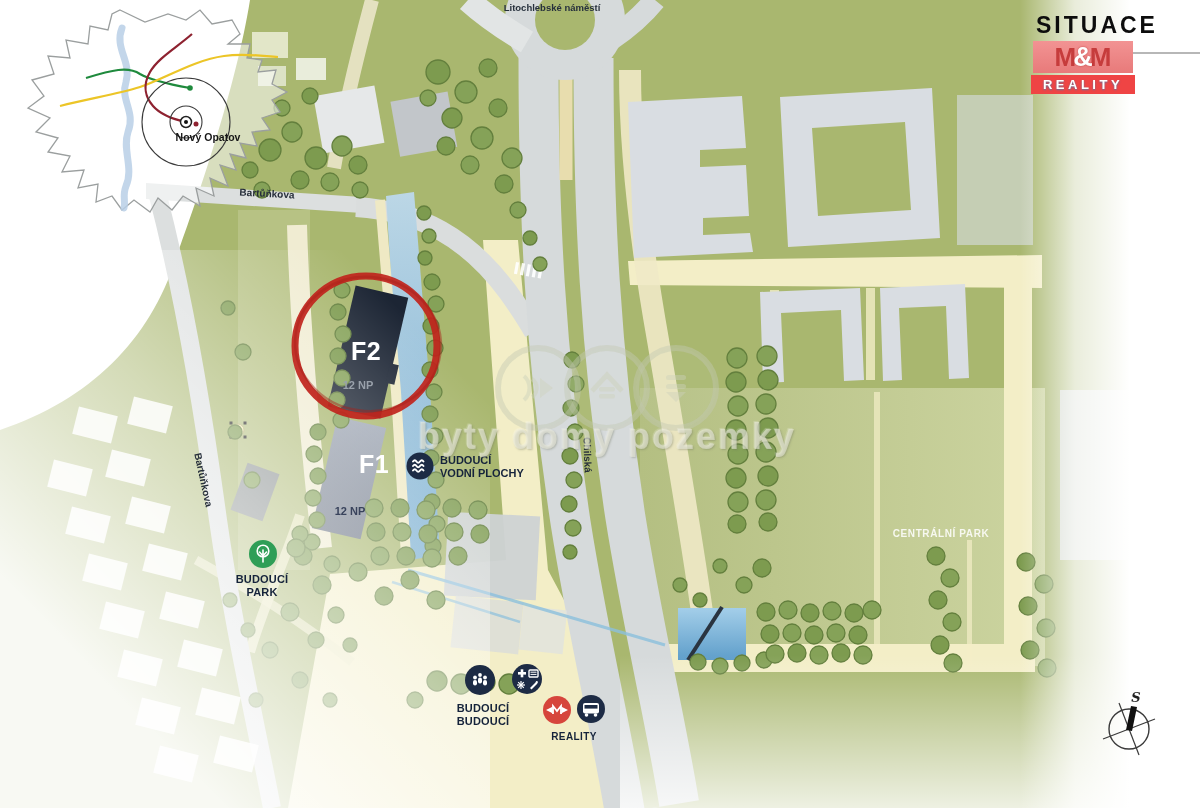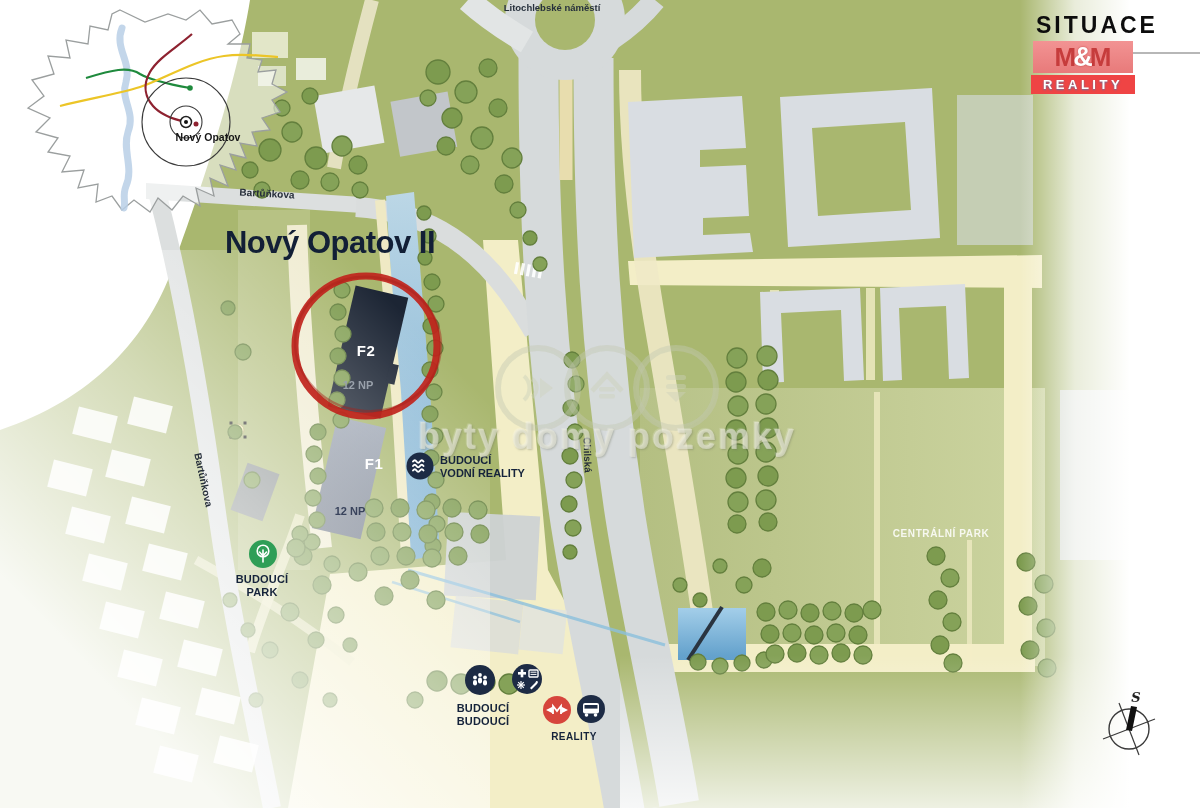--- a/index.html
+++ b/index.html
@@ -8,21 +8,21 @@
   .stage svg.map{position:absolute;left:0;top:0;}
   .lbl{position:absolute;transform:translate(-50%,-50%);white-space:nowrap;
        color:#15233b;font-weight:bold;line-height:1.2;}
   .title{font-size:31px;letter-spacing:-0.5px;color:#121f36;}
   .street{font-size:10px;color:#262e3a;}
   .street.rot3{transform:translate(-50%,-50%) rotate(3deg);}
   .street.rot78{transform:translate(-50%,-50%) rotate(78deg);}
   .street.rot88{transform:translate(-50%,-50%) rotate(88deg);}
   .litoch{font-size:9.5px;color:#26303c;}
   .cpark{font-size:10px;color:#f7f8f0;letter-spacing:.6px;}
-  .bldg-big{font-size:15px;color:#fff;letter-spacing:.5px;}
+  .bldg-big{font-size:25px;color:#fff;letter-spacing:.5px;}
   .np-dark{font-size:11px;color:#39435c;font-weight:bold;}
   .np-light{font-size:11px;color:#99a1ab;font-weight:bold;}
   .poi-text{font-size:11px;color:#15233b;text-align:center;letter-spacing:.2px;}
   .poi-text-left{font-size:11px;color:#15233b;text-align:left;transform:translate(0,-50%);}
   .poi-icon{position:absolute;transform:translate(-50%,-50%);}
   .opatov-lbl{font-size:10px;letter-spacing:.4px;}
   .inset-lbl{font-size:10.5px;color:#161616;}
   .watermark{font-size:36px;letter-spacing:2px;color:rgba(238,238,224,.55);
      text-shadow:1px 1px 2px rgba(110,115,95,.35), -1px -1px 1px rgba(255,255,255,.25);}
   .compass-s{font-family:"DejaVu Serif",serif;font-style:italic;font-weight:bold;
@@ -439,21 +439,20 @@
     <path d="M 60,106 C 92,98 118,94 140,87 C 164,79 194,60 224,56 C 244,53 262,56 278,57" stroke="#ecc527" stroke-width="2.2" fill="none"></path>
     <path d="M 192,34 C 176,48 158,58 150,72 C 142,86 146,98 153,106 C 160,114 172,119 186,122" stroke="#8e2230" stroke-width="2.2" fill="none"></path>
     <circle cx="196" cy="124" r="2.5" fill="#8e2230"></circle>
     <circle cx="186" cy="122" r="44" fill="none" stroke="#3a3a3a" stroke-width="1.1"></circle>
     <circle cx="186" cy="122" r="16" fill="none" stroke="#3a3a3a" stroke-width="1.1"></circle>
     <circle cx="186" cy="122" r="5.5" fill="#fff" stroke="#222" stroke-width="1.5"></circle>
     <circle cx="186" cy="122" r="2" fill="#111"></circle>
   </g>
 </svg>
 
-<div class="lbl title" style="left:330px;top:243px;">Nový Opatov II</div>
 
 <div class="lbl litoch" style="left:552px;top:8px;text-align:center;">Litochlebské náměstí</div>
 <div class="lbl street rot3" style="left:267px;top:194px;">Bartůňkova</div>
 <div class="lbl street rot78" style="left:203px;top:480px;">Bartůňkova</div>
 <div class="lbl street rot88" style="left:587px;top:455px;">Chilská</div>
 <div class="lbl cpark" style="left:941px;top:534px;">CENTRÁLNÍ PARK</div>
 
 <div class="lbl bldg-big" style="left:366px;top:351px;">F2</div>
 <div class="lbl np-light" style="left:358px;top:386px;">12 NP</div>
 <div class="lbl bldg-big" style="left:374px;top:464px;">F1</div>
@@ -481,21 +480,21 @@
     <circle r="13.5" fill="#1d2b45"></circle>
     <g stroke="#fff" stroke-width="1.9" fill="none" stroke-linecap="round">
       <path d="M -7,-4.5 q 1.8,-2.6 3.5,0 t 3.5,0 t 3.5,0"></path>
       <path d="M -7,0 q 1.8,-2.6 3.5,0 t 3.5,0 t 3.5,0"></path>
       <path d="M -7,4.5 q 1.8,-2.6 3.5,0 t 3.5,0 t 3.5,0"></path>
     </g>
   </svg>
 </div>
 <div class="lbl poi-text-left" style="left:440px;top:467px;">
   <div>BUDOUCÍ</div>
-  <div>VODNÍ REALITY</div>
+  <div>VODNÍ PLOCHY</div>
 </div>
 
 <div class="poi-icon" style="left:480px;top:682px;">
   <svg width="32" height="32" viewBox="-16 -16 32 32">
     <circle r="15" fill="#1d2b45"></circle>
     <g fill="#fff">
       <circle cx="-5" cy="-2.5" r="1.9"></circle>
           <circle cx="0" cy="-5" r="1.9"></circle>
           <circle cx="5" cy="-2.5" r="1.9"></circle>
       <rect x="-7" y="0" width="4" height="5.5" rx="2"></rect>

